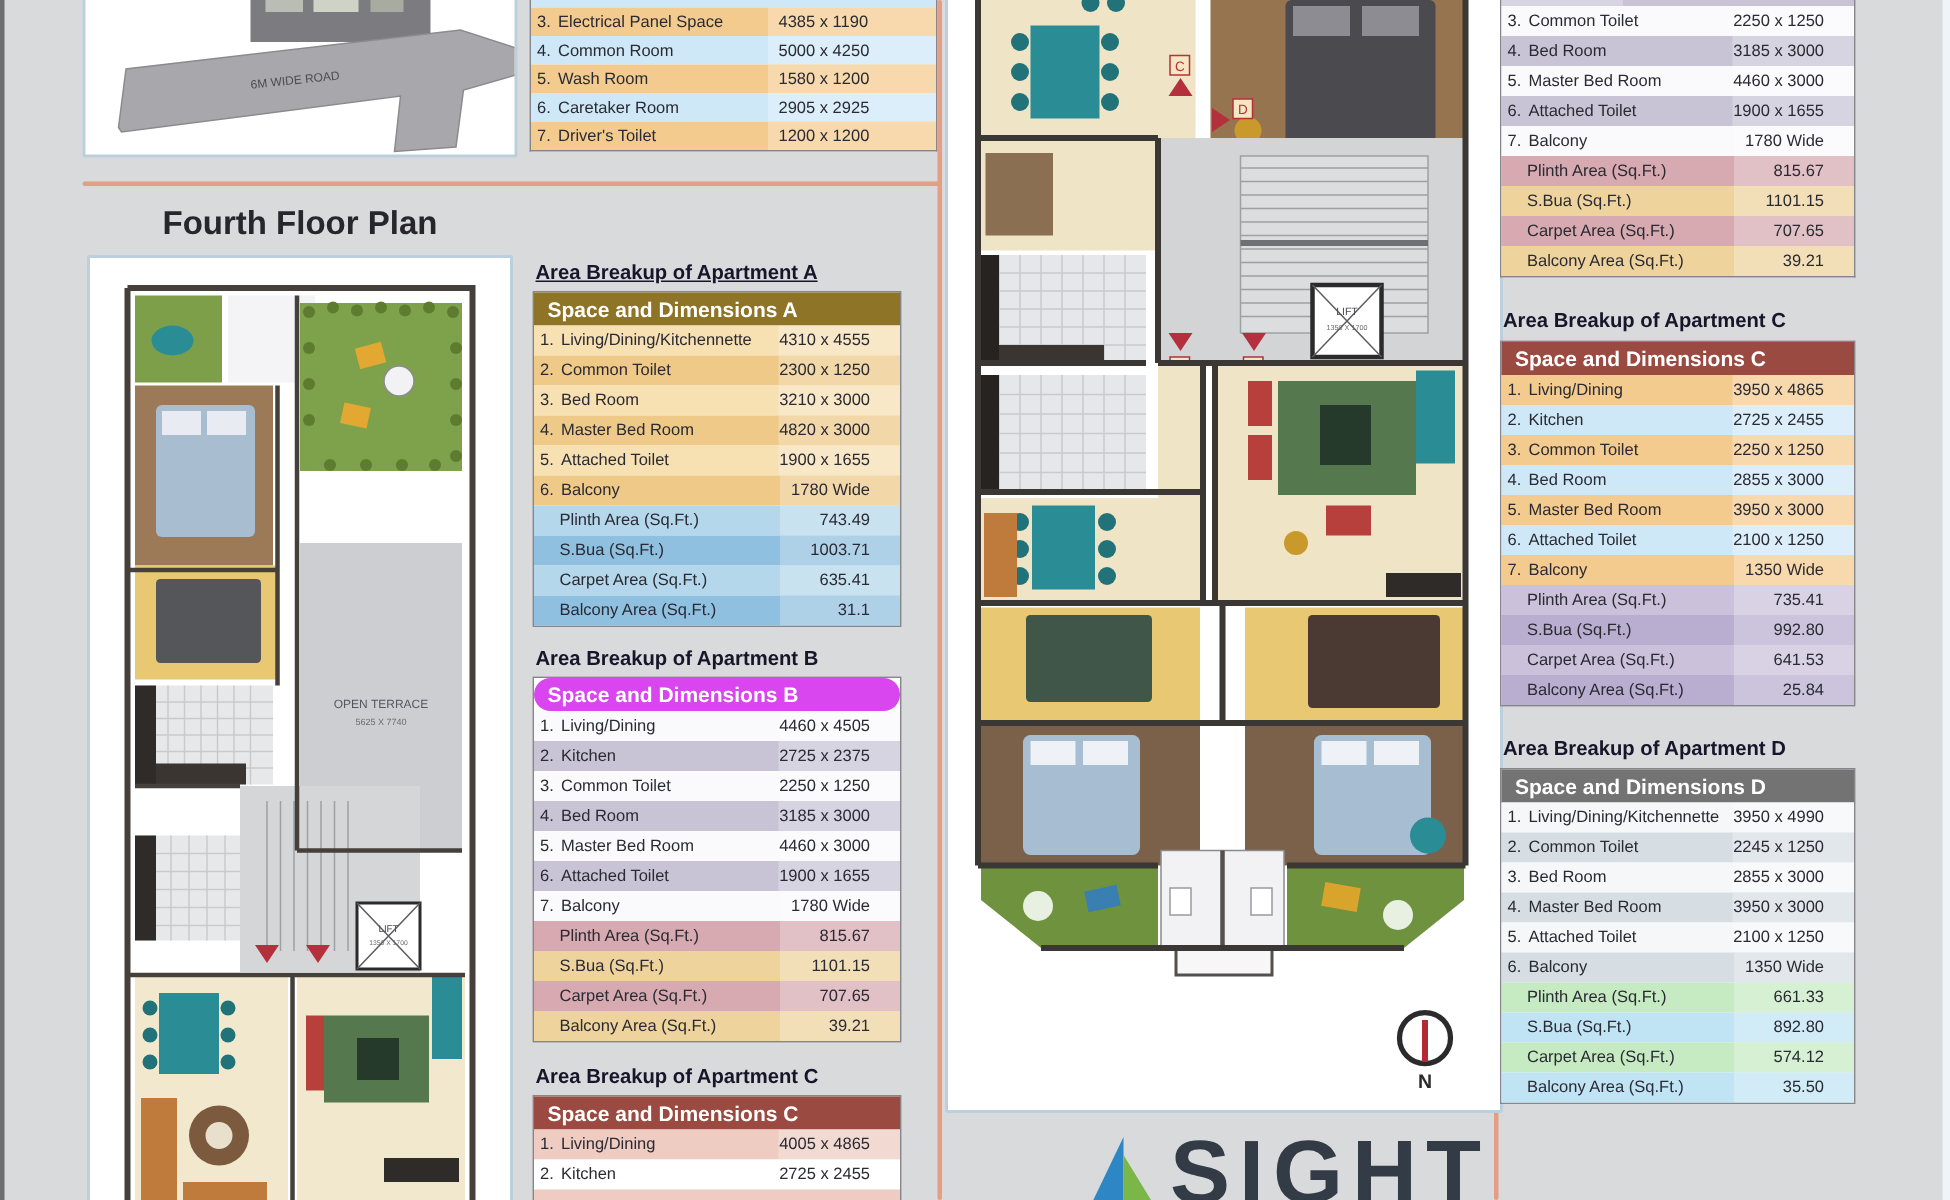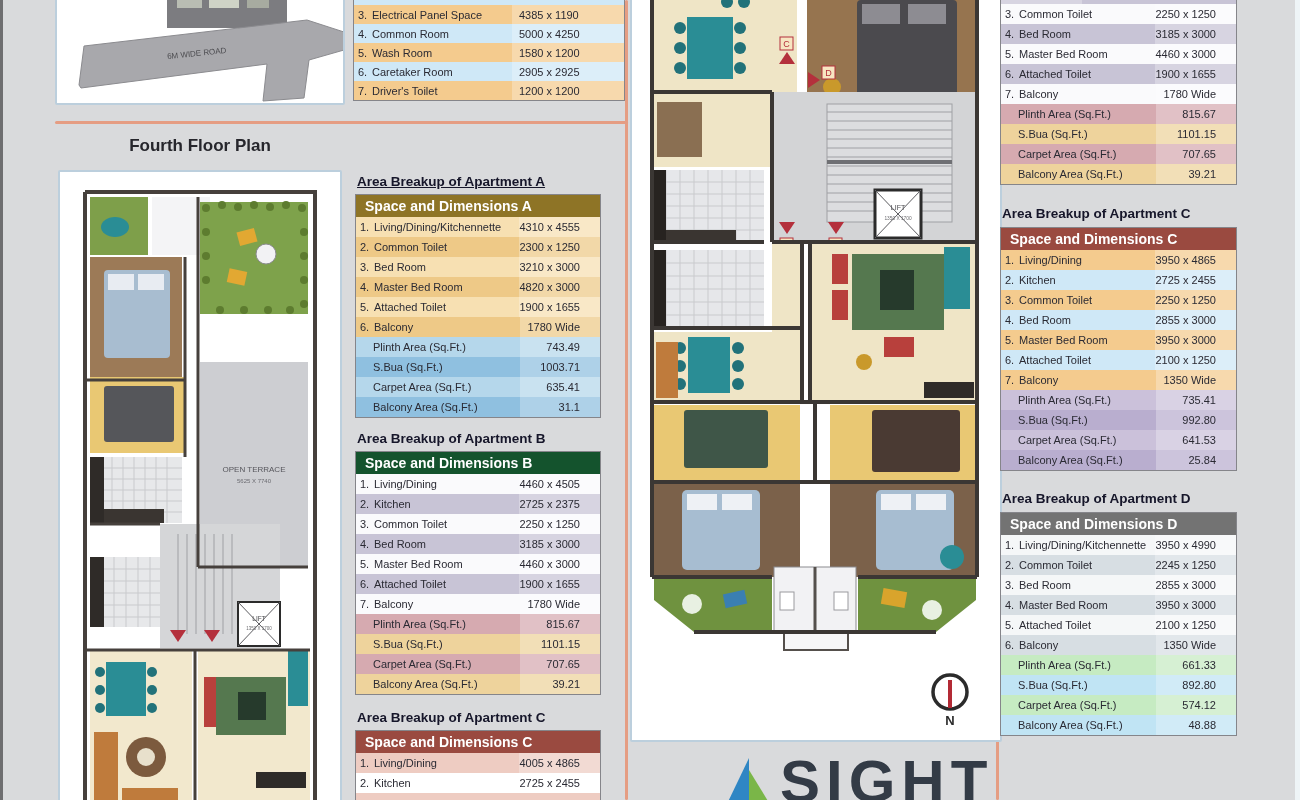--- a/index.html
+++ b/index.html
@@ -7,29 +7,29 @@
   .page { position:relative; width:1300px; height:800px; overflow:hidden;
           background:#d9dadc; font-family:"Liberation Sans", sans-serif; }
   .edge-left { position:absolute; left:0; top:0; width:3px; height:800px; background:#6e6e70; }
   .edge-right { position:absolute; right:0; top:0; width:5px; height:800px; background:#eef4f7; }
 
   .vdivider, .hdivider { position:absolute; background:#e59d83; border-radius:2px; }
 
   .planbox { position:absolute; background:#ffffff; border:2px solid #bccfdd; border-radius:2px; }
 
   .floor-heading { position:absolute; left:55px; top:136px; width:290px; text-align:center;
-                   font-size:17px; font-weight:700; color:#26262c; }
+                   font-size:22px; font-weight:700; color:#26262c; }
 
   .ttl { position:absolute; font-size:13.5px; font-weight:700; color:#16162a; }
 
   .tbl { position:absolute; background:#fff; border:1px solid #85858a; }
   .hdr { display:flex; align-items:center; height:22px; padding-left:9px;
          color:#ffffff; font-weight:700; font-size:14px; }
   .hdr-a { background:#8e7426; }
-  .hdr-b { background:#14532d; }
+  .hdr-b { background:#d946ef;border-radius:11px; }
   .hdr-c { background:#9a4a40; }
   .hdr-d { background:#737373; }
 
   .row { display:flex; align-items:center; height:20px; font-size:11px; color:#2a2a33; overflow:hidden; }
   .row .no  { flex:0 0 18px; padding-left:4px; }
   .row .nm  { flex:1; white-space:nowrap; }
   .row .dim { flex:0 0 80px; height:100%; display:flex; align-items:center;
               justify-content:flex-end; padding-right:20px; background:rgba(255,255,255,0.28);
               white-space:nowrap; }
   .sumrow .nm { padding-left:17px; }
@@ -640,21 +640,21 @@
         <div class="row sumrow">
           <span class="nm">S.Bua (Sq.Ft.)</span>
           <span class="dim">892.80</span>
         </div>
         <div class="row sumrow">
           <span class="nm">Carpet Area (Sq.Ft.)</span>
           <span class="dim">574.12</span>
         </div>
         <div class="row sumrow">
           <span class="nm">Balcony Area (Sq.Ft.)</span>
-          <span class="dim">48.88</span>
+          <span class="dim">35.50</span>
         </div>
       </div>
   </div>
 
   <div class="logo">
     <svg class="mark" width="48" height="48" viewBox="0 0 48 48">
       <polygon points="2,48 25,0 25,48" fill="#2f86c4"></polygon>
       <polygon points="25,48 25,12 47,48" fill="#7ab648"></polygon>
     </svg>
     <div class="word">SIGHT</div>

